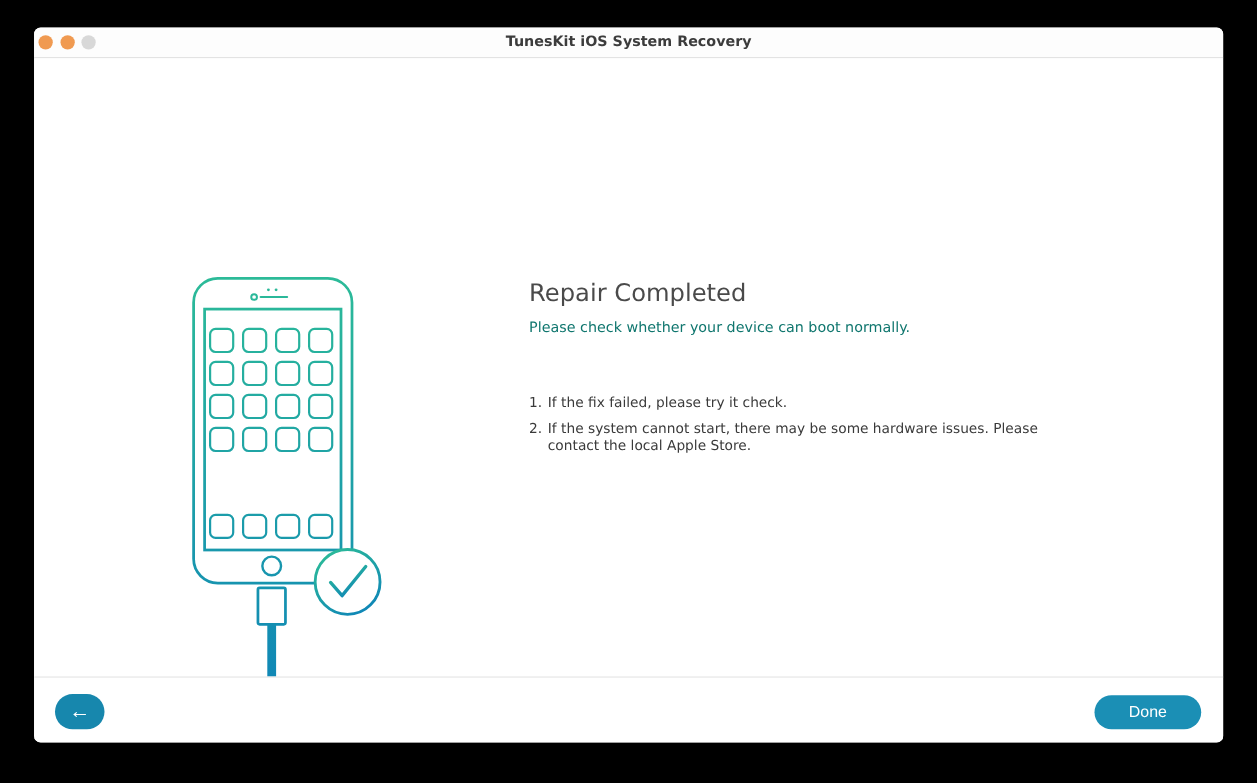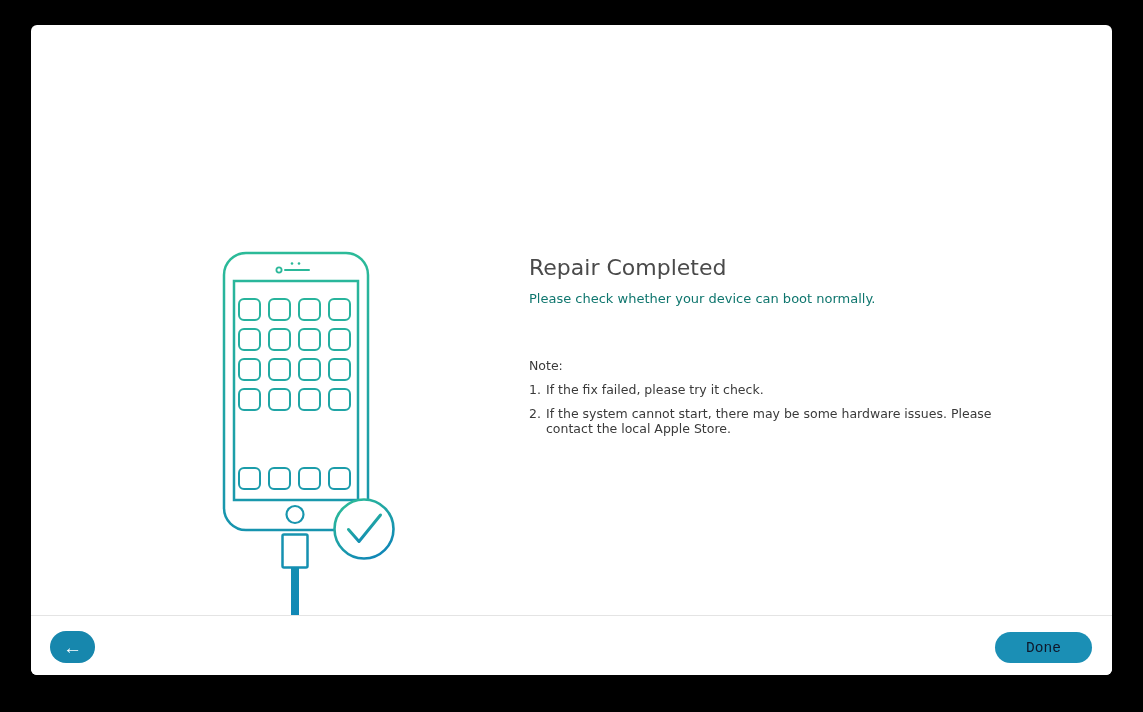--- a/index.html
+++ b/index.html
@@ -24,21 +24,21 @@
   .traffic-lights{
     position:absolute;left:4px;top:7px;display:flex;gap:6.5px;
   }
   .traffic-light{width:13px;height:13px;border-radius:50%;}
   .window-title{
     position:absolute;left:0;right:0;top:0;height:27px;
     line-height:27px;text-align:center;
     font-size:13px;font-weight:600;color:#3c3c3c;
   }
   
-  .content{position:absolute;left:0;top:28px;right:0;bottom:59px;background:#fff;margin-left:48px;}
+  .content{position:absolute;left:0;top:28px;right:0;bottom:59px;background:#fff;}
   .illustration{position:absolute;left:140px;top:196px;width:180px;height:395px;}
   .text-block{position:absolute;left:450px;top:0;width:560px;}
   .heading{
     position:absolute;left:0;top:202px;width:560px;
     font-size:22px;font-weight:500;color:#4a4a4a;white-space:nowrap;
   }
   .subheading{
     position:absolute;left:0;top:238px;width:560px;
     font-size:13px;color:#0f766e;white-space:nowrap;
   }
@@ -54,30 +54,38 @@
   }
   .back-button{
     position:absolute;left:19px;top:15px;width:45px;height:32px;
     border:none;border-radius:16px;cursor:pointer;
     color:#fff;display:flex;align-items:center;justify-content:center;padding:0;
   }
   .back-arrow{font-size:19px;line-height:1;color:#fff;}
   .done-button{
     position:absolute;right:20px;top:16px;width:97px;height:31px;
     border:none;border-radius:15.5px;cursor:pointer;
-    color:#0f172a;font-size:14.5px;font-weight:500;
-    font-family:Liberation Mono, monospace;
+    color:#ffffff;font-size:14.5px;font-weight:500;
+    font-family:Liberation Sans, sans-serif;
     display:flex;align-items:center;justify-content:center;
   }
 </style>
 </head>
 <body>
 
 <div class="window">
 
+  <div class="titlebar">
+    <div class="traffic-lights">
+      <div class="traffic-light" style="background: rgb(240, 154, 81);"></div>
+      <div class="traffic-light" style="background: rgb(240, 154, 81);"></div>
+      <div class="traffic-light" style="background: rgb(216, 216, 216);"></div>
+    </div>
+    <div class="window-title">TunesKit iOS System Recovery</div>
+  </div>
 
   <div class="content">
 
     <svg class="illustration" viewBox="0 0 180 395" xmlns="http://www.w3.org/2000/svg">
       <defs>
         <linearGradient id="gradMain" gradientUnits="userSpaceOnUse" x1="0" y1="0" x2="0" y2="395">
           <stop offset="0" stop-color="#2cbb98"></stop>
           <stop offset="1" stop-color="#0e84b8"></stop>
         </linearGradient>
         <linearGradient id="gradCheck" x1="0.2" y1="0" x2="0.8" y2="1">
@@ -131,21 +139,20 @@
 
       <circle cx="145" cy="280" r="29.5" fill="#ffffff" stroke="url(#gradCheck)" stroke-width="2.6"></circle>
       <path d="M 129.5 280.5 L 140 292.5 L 161.5 266" fill="none" stroke="url(#gradCheck)" stroke-width="3" stroke-linecap="round" stroke-linejoin="round"></path>
     </svg>
 
     <div class="text-block">
       <div class="heading">Repair Completed</div>
       <div class="subheading">Please check whether your device can boot normally.</div>
 
       <div class="note-block">
-        <div class="note-label">Note:</div>
         <div class="note-item">
           <span class="note-num">1.</span>
           <span class="note-text">If the fix failed, please try it check.</span>
         </div>
         <div class="note-item">
           <span class="note-num">2.</span>
           <span class="note-text">If the system cannot start, there may be some hardware issues. Please contact the local Apple Store.</span>
         </div>
       </div>
     </div>

